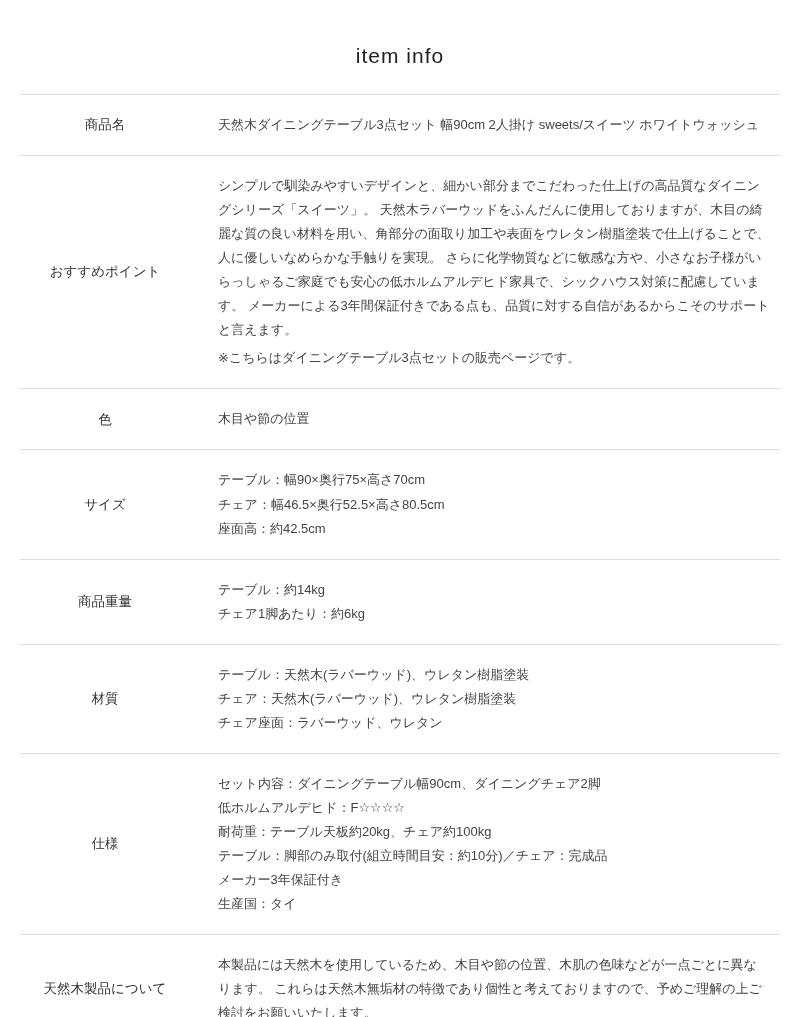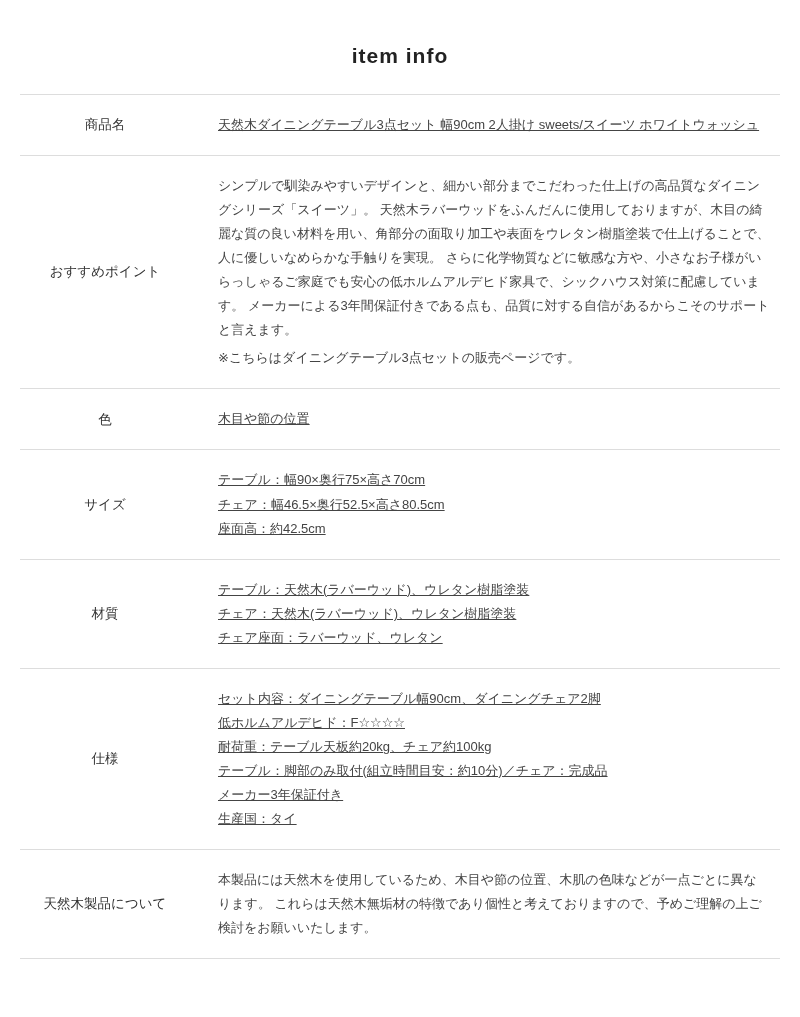--- a/index.html
+++ b/index.html
@@ -15,21 +15,21 @@
     -webkit-font-smoothing: antialiased;
   }
   .page {
     width: 800px;
     box-sizing: border-box;
     padding: 0;
   }
   .title {
     text-align: center;
     font-size: 21px;
-    font-weight: bold;
+    font-weight: normal;
     color: #222222;
     letter-spacing: 1px;
     padding: 44px 0 26px 0;
     margin: 0;
   }
   table.spec {
     width: 760px;
     margin: 0 auto;
     border-collapse: collapse;
     table-layout: fixed;
@@ -55,21 +55,20 @@
     font-size: 13px;
     color: #444444;
     padding: 18px 10px 18px 28px;
     line-height: 1.85;
   }
   th.alert-label {
     color: #e01e1e;
   }
   .lines > div {
     white-space: pre-wrap;
-    text-decoration: underline;
   }
   .para {
     margin: 0;
   }
   .para + .para {
     margin-top: 4px;
   }
 </style>
 </head>
 <body>
@@ -105,20 +104,29 @@
           <th>サイズ</th>
           <td>
             <div class="lines">
               <div>テーブル：幅90×奥行75×高さ70cm</div>
               <div>チェア：幅46.5×奥行52.5×高さ80.5cm</div>
               <div>座面高：約42.5cm</div>
             </div>
           </td>
         </tr>
         <tr>
+          <th>商品重量</th>
+          <td>
+            <div class="lines">
+              <div>テーブル：約14kg</div>
+              <div>チェア1脚あたり：約6kg</div>
+            </div>
+          </td>
+        </tr>
+        <tr>
           <th>材質</th>
           <td>
             <div class="lines">
               <div>テーブル：天然木(ラバーウッド)、ウレタン樹脂塗装</div>
               <div>チェア：天然木(ラバーウッド)、ウレタン樹脂塗装</div>
               <div>チェア座面：ラバーウッド、ウレタン</div>
             </div>
           </td>
         </tr>
         <tr>

